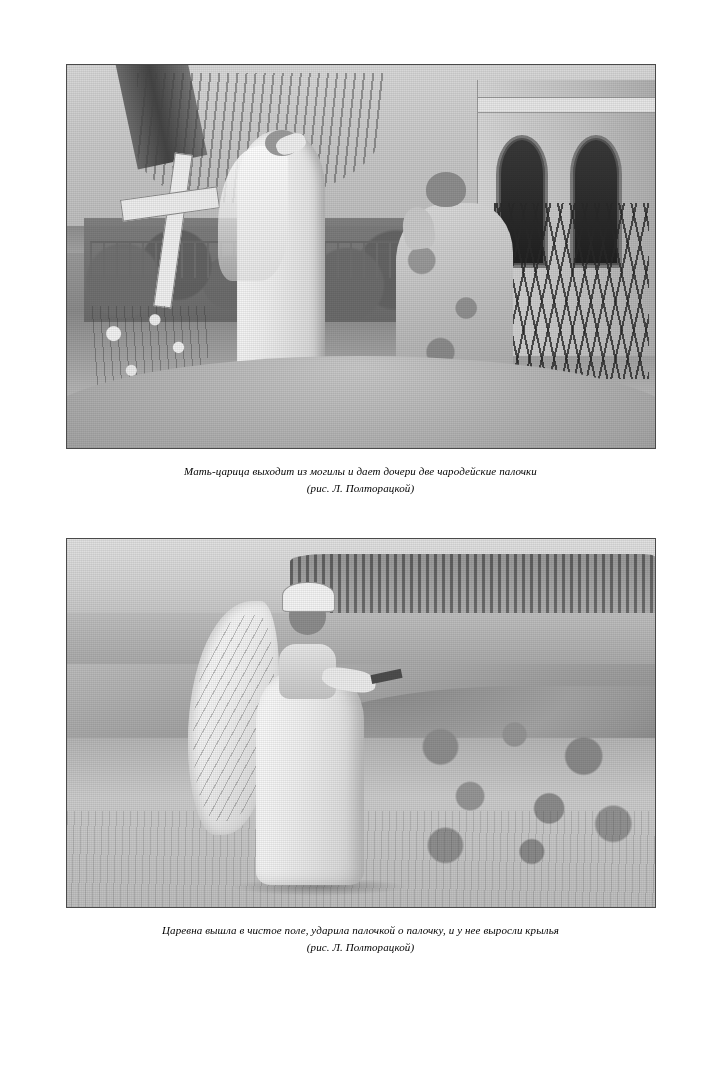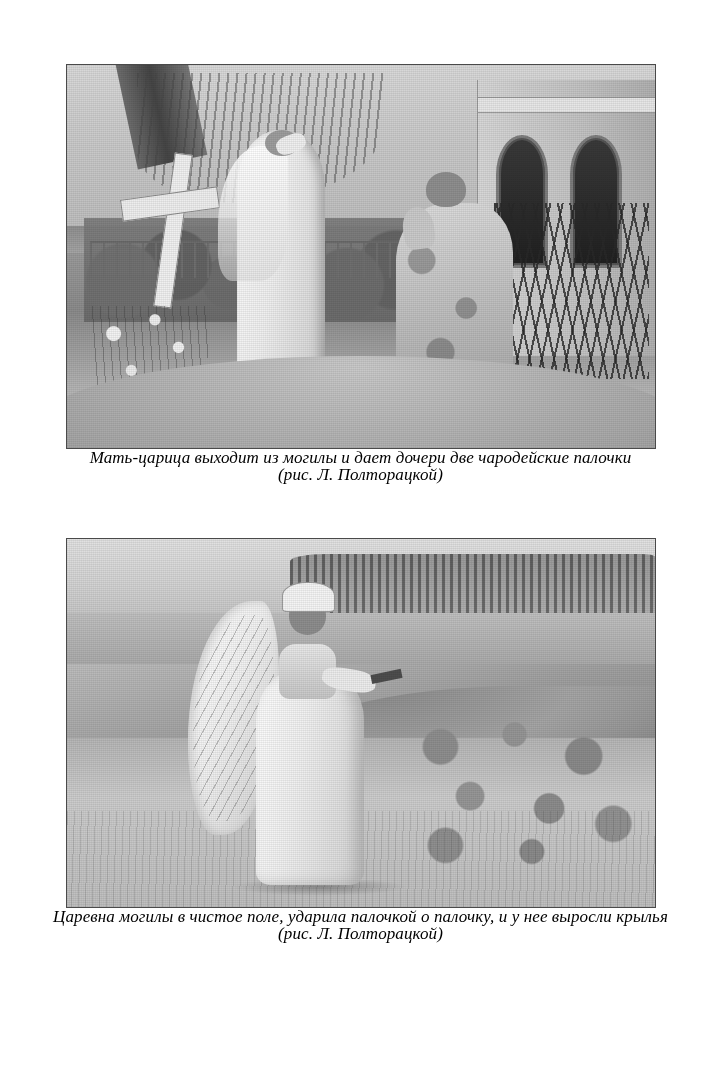--- a/index.html
+++ b/index.html
@@ -34,24 +34,24 @@
     width: 588px;
     border: 1px solid #4a4a4a;
     overflow: hidden;
     background: #cfcfcf;
   }
   #plate-1 { height: 383px; }
   #plate-2 { height: 368px; }
 
   .caption {
     width: 640px;
-    margin: 0 auto 0 auto;
+    margin: 14px auto 0 auto;
     text-align: center;
     font-style: italic;
-    font-size: 17px;
+    font-size: 11px;
     line-height: 17px;
     letter-spacing: 0.1px;
   }
   .caption .line2 { display: block; }
 
   
   .ill {
     position: absolute;
     inset: 0;
   }
@@ -357,18 +357,18 @@
           <div class="gown"></div>
           <div class="bodice"></div>
           <div class="head"></div>
           <div class="kokoshnik"></div>
           <div class="arm"></div>
           <div class="wand"></div>
         </div>
       </div>
     </div>
     <div class="caption">
-      <span>Царевна могилы в чистое поле, ударила палочкой о палочку, и у нее выросли крылья</span>
+      <span>Царевна вышла в чистое поле, ударила палочкой о палочку, и у нее выросли крылья</span>
       <span class="line2">(рис. Л. Полторацкой)</span>
     </div>
   </div>
 
 </div>
 
 </body></html>

